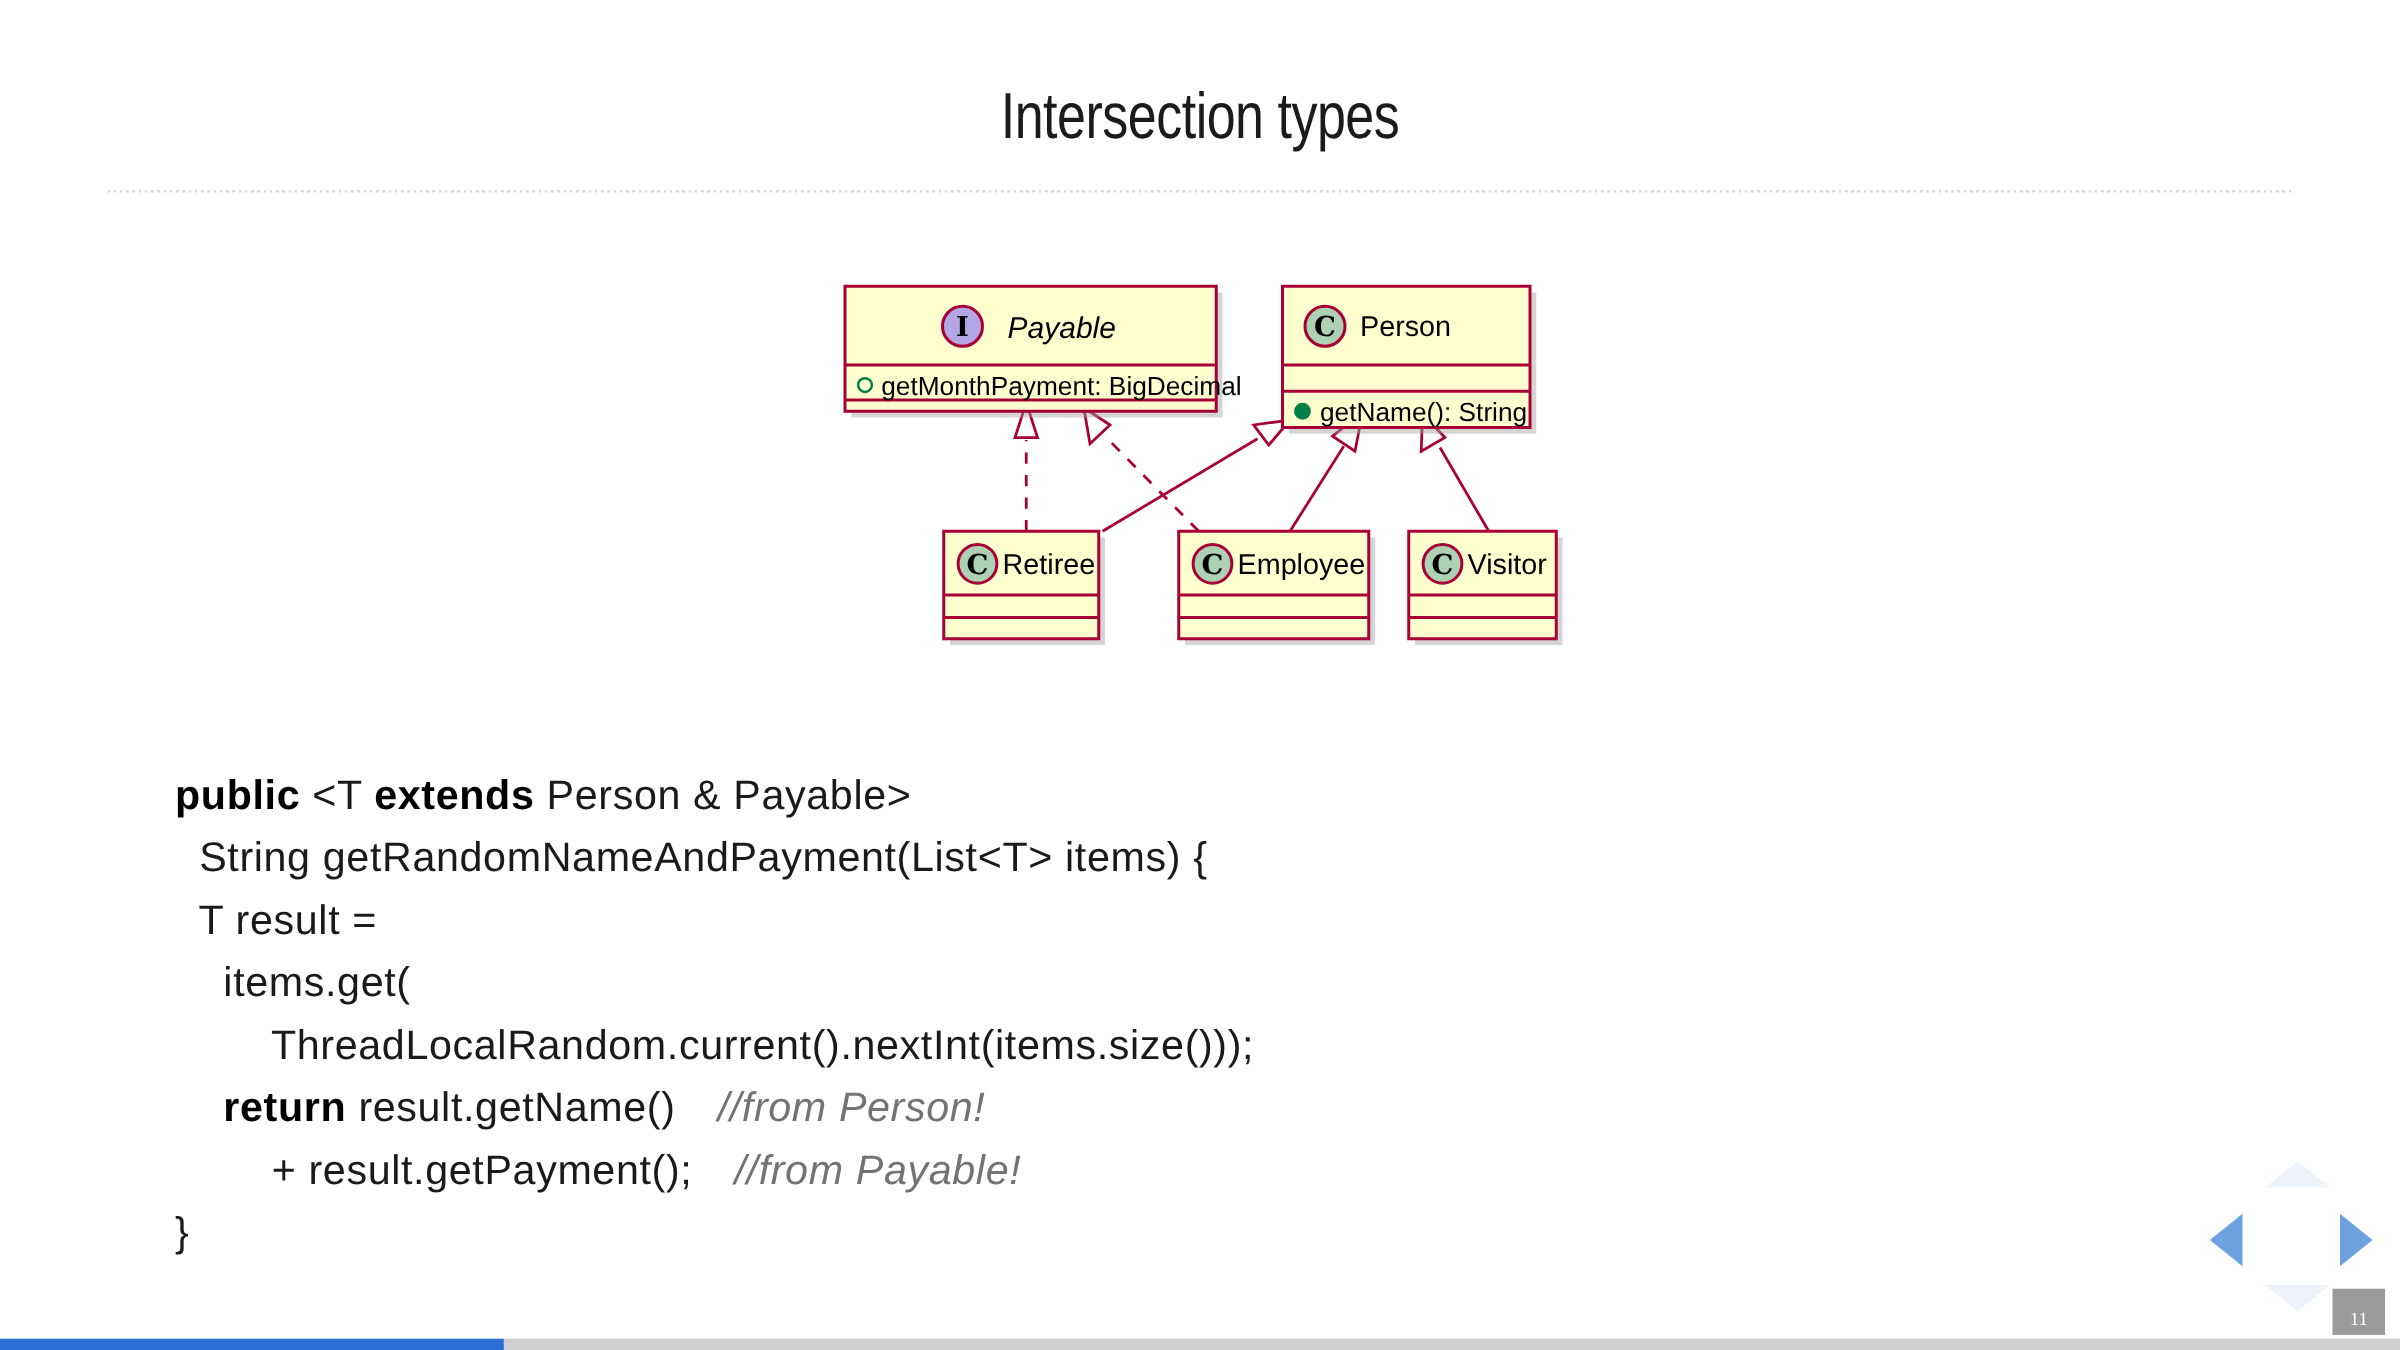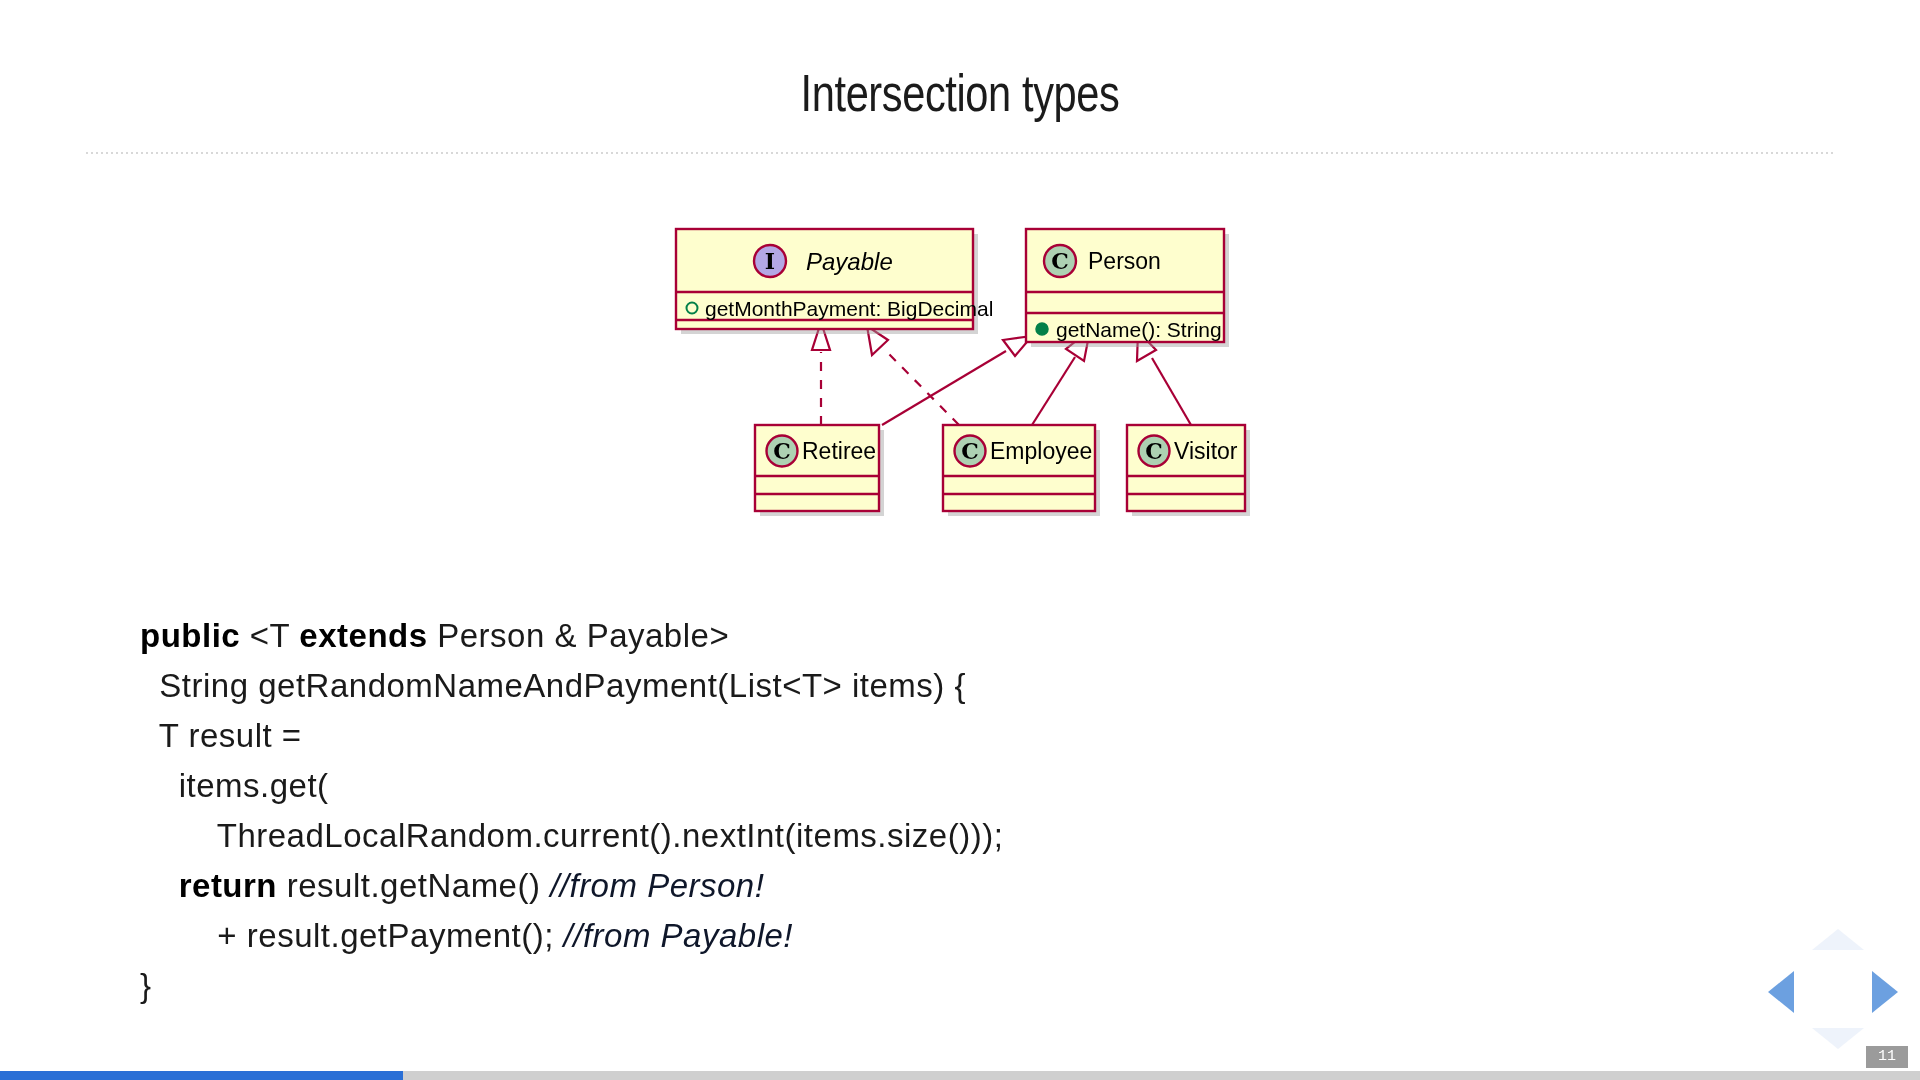--- a/index.html
+++ b/index.html
@@ -67,21 +67,21 @@
     top: 578px;
     font-family: Liberation Sans, sans-serif;
     font-size: 33px;
     line-height: 50px;
     color: #1a1a1a;
     white-space: pre;
     letter-spacing: 0.5px;
   }
   .code-line { white-space: pre; }
   .kw  { font-weight: 700; color: #000000; }
-  .cmt { color: #0f172a; font-style: italic; }
+  .cmt { color: #737373; font-style: italic; margin-left: 24px; }
 
   
   #controls {
     position: absolute;
     right: 22px;
     bottom: 26px;
     width: 130px;
     height: 130px;
   }
   .nav-arrow {
@@ -108,24 +108,24 @@
     left: 44px; bottom: 5px;
     border-width: 21px 26px 0 26px;
     border-color: #eef3fb transparent transparent transparent;
   }
 
   #slide-number {
     position: absolute;
     right: 12px;
     bottom: 12px;
     min-width: 26px;
-    padding: 3px 8px 4px;
+    padding: 18px 8px 4px;
     background: #9b9b9b;
     color: #ffffff;
-    font-family: Liberation Mono, monospace;
+    font-family: Liberation Serif, serif;
     font-size: 15px;
     text-align: center;
     line-height: 1;
   }
 
   #progress-track {
     position: absolute;
     left: 0; bottom: 0;
     width: 1920px;
     height: 9px;

